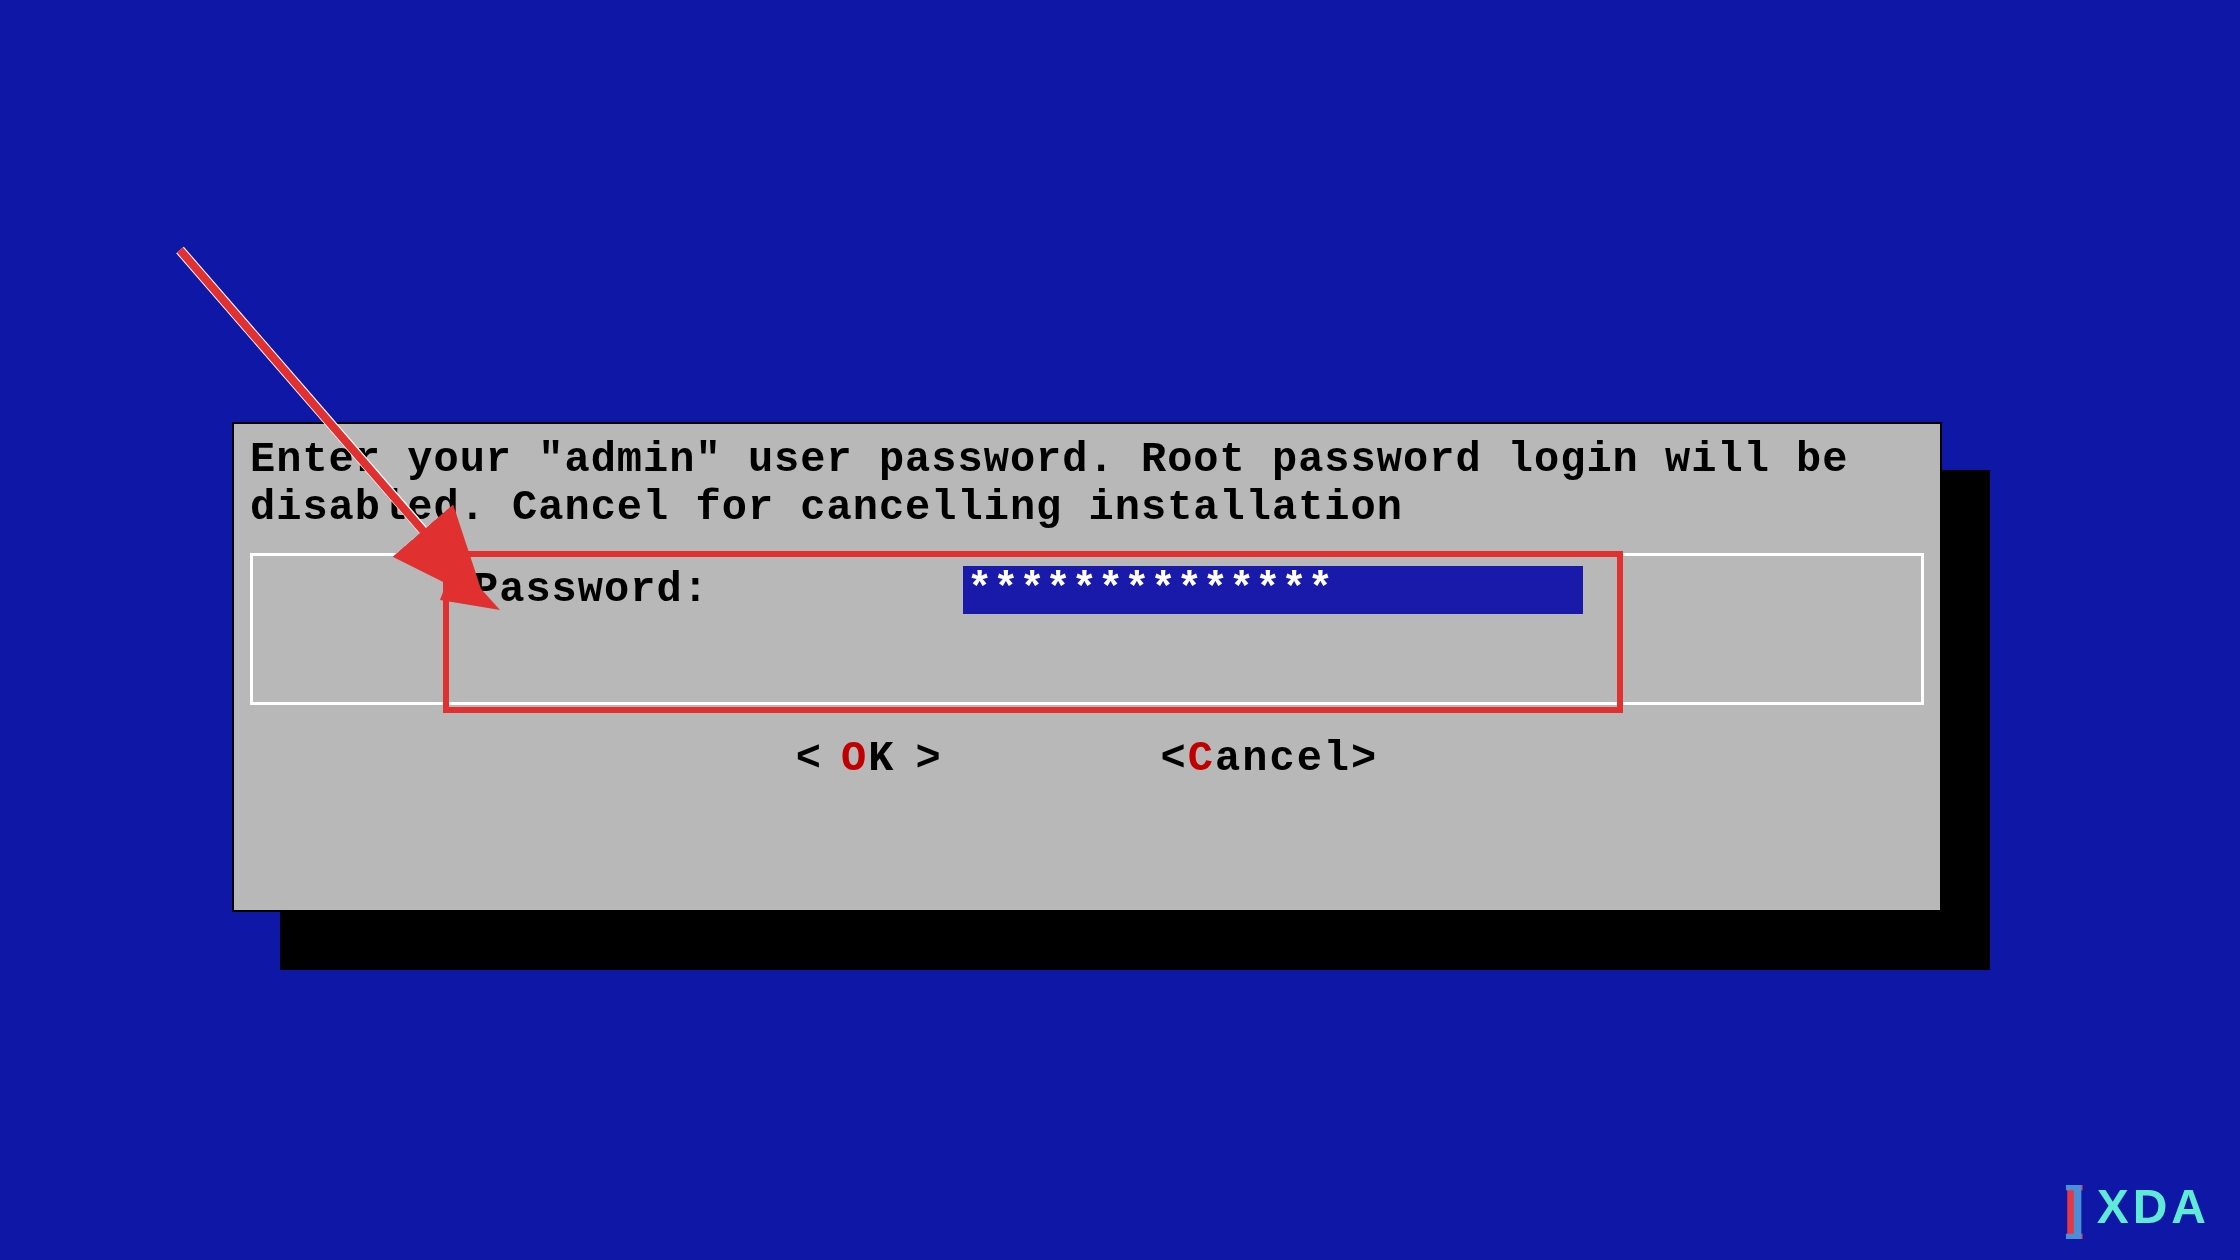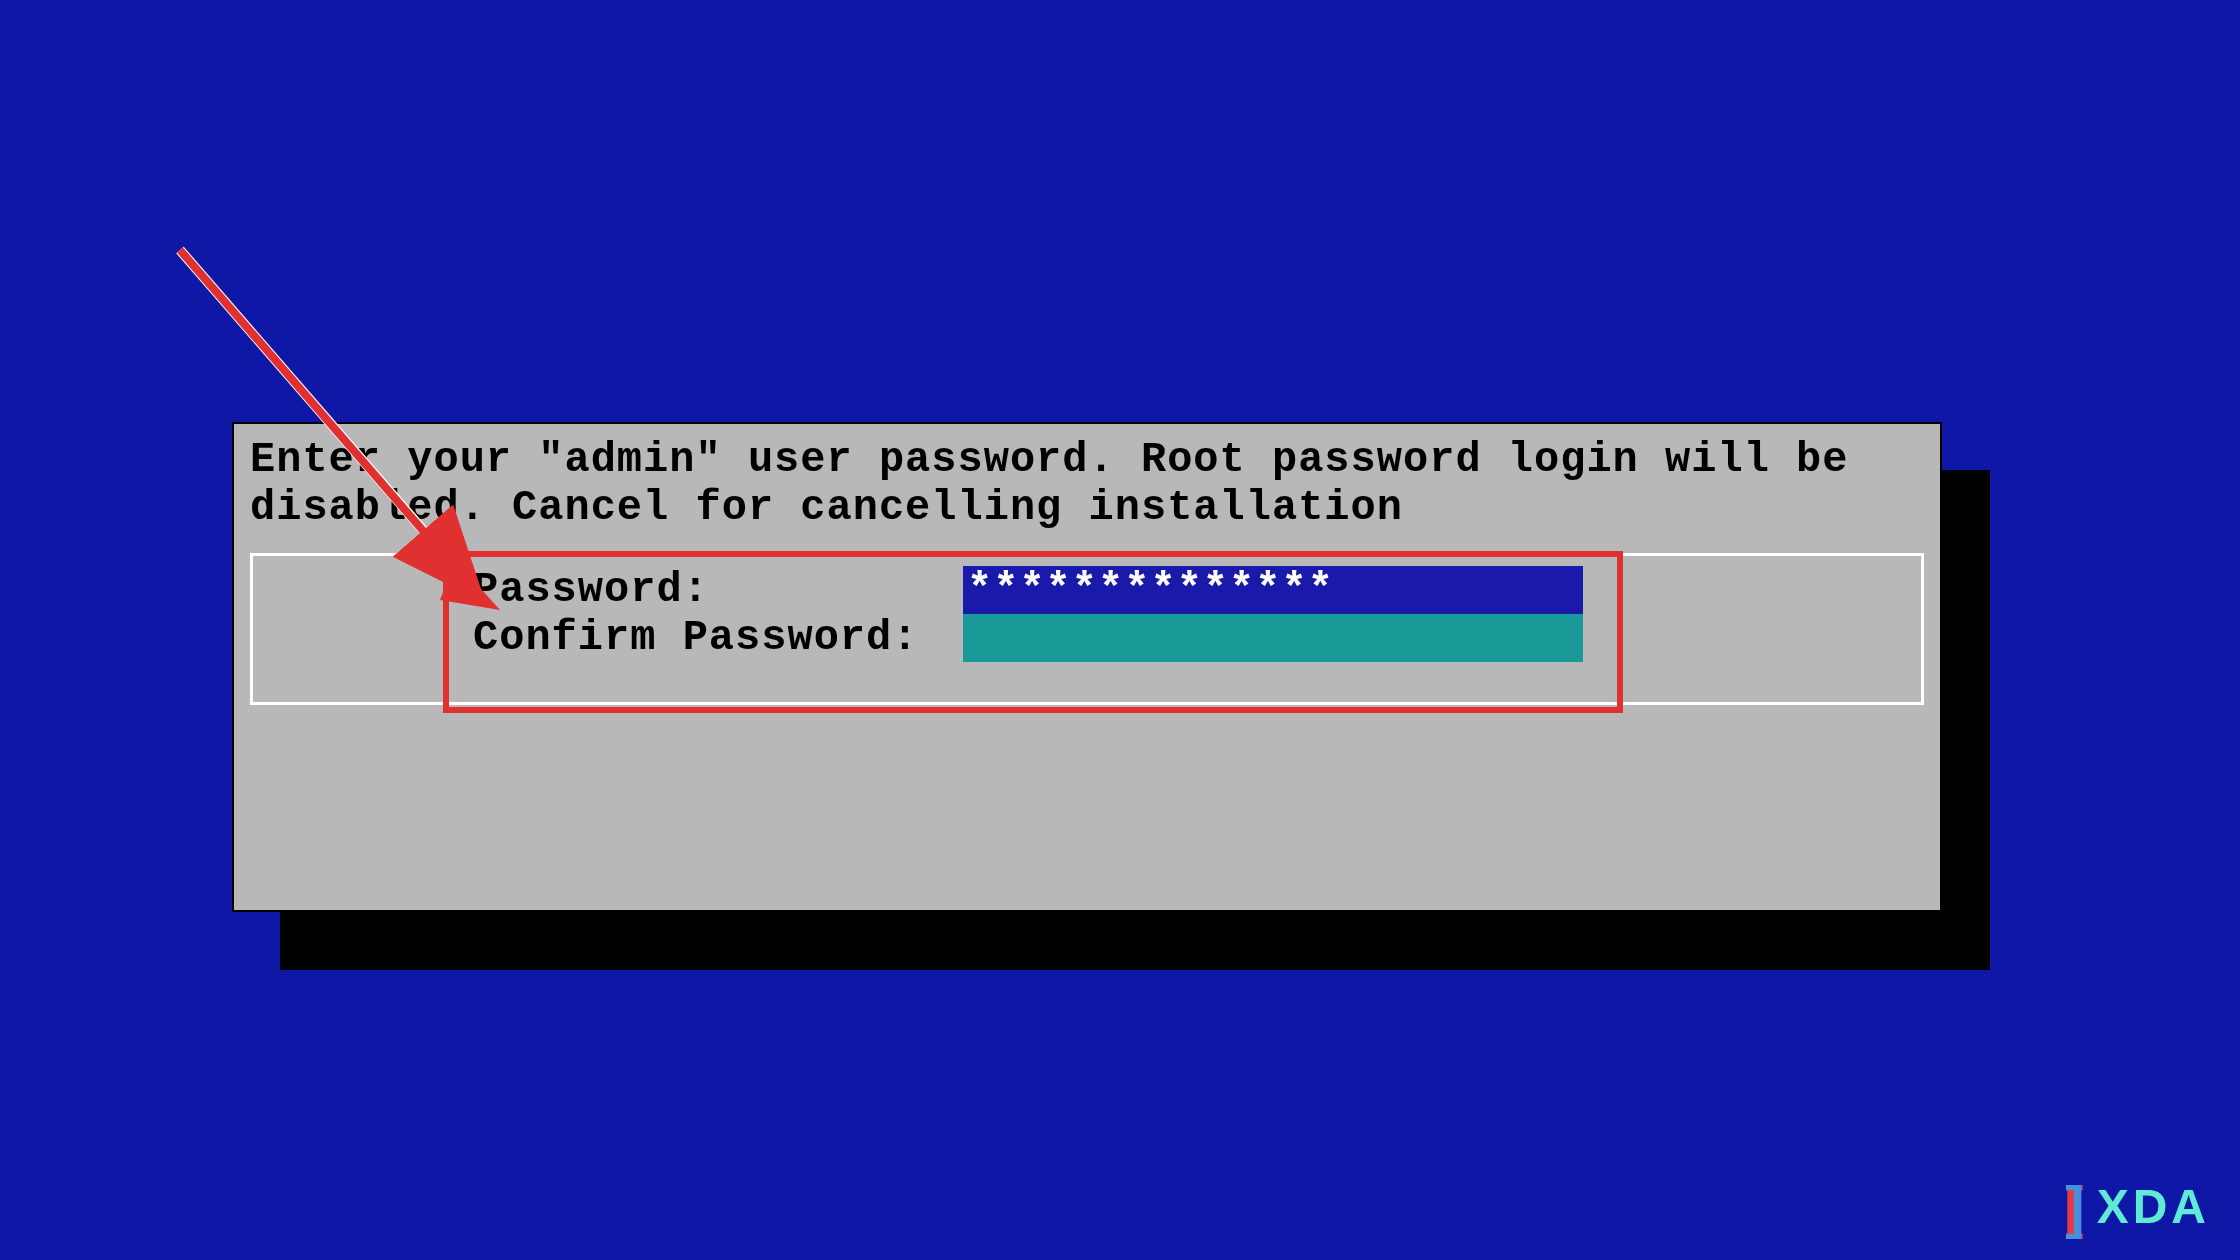--- a/index.html
+++ b/index.html
@@ -169,26 +169,31 @@
   <div class="dialog-message">Enter your "admin" user password. Root password login will be disabled. Cancel for cancelling installation</div>
 
   <div class="form-container">
     <div class="highlight-box"></div>
 
     <div class="form-row">
       <span class="form-label">Password:</span>
       <input type="text" class="input-field input-password" readonly="" value="**************" style="">
     </div>
 
-    <div class="form-row">
-      <span class="form-label">Confirm Password:</span>
-      <input type="text" class="input-field input-confirm" readonly="" value="" style="">
-    </div>
   </div>
 
+  <div class="button-row">
+    <button class="button">
+      <span class="button-bracket-wide">&lt;</span><span class="button-hotkey">O</span><span>K</span><span class="button-bracket-wide" style="margin-left:20px">&gt;</span>
+    </button>
+
+    <button class="button">
+      <span>&lt;</span><span class="button-hotkey">C</span><span>ancel</span><span>&gt;</span>
+    </button>
+  </div>
 </div>
 
 <svg class="arrow-annotation" width="350" height="380" viewBox="0 0 350 380">
   <defs>
     <marker id="arrowhead" markerWidth="12" markerHeight="12" refX="9" refY="5" orient="auto">
       <polygon points="0 0, 12 5, 0 10" fill="#e03030"></polygon>
     </marker>
   </defs>
   <line x1="10" y1="10" x2="305" y2="350" stroke="#ffffff" stroke-width="10"></line>
   <line x1="10" y1="10" x2="300" y2="345" stroke="#e03030" stroke-width="8" marker-end="url(#arrowhead)"></line>

